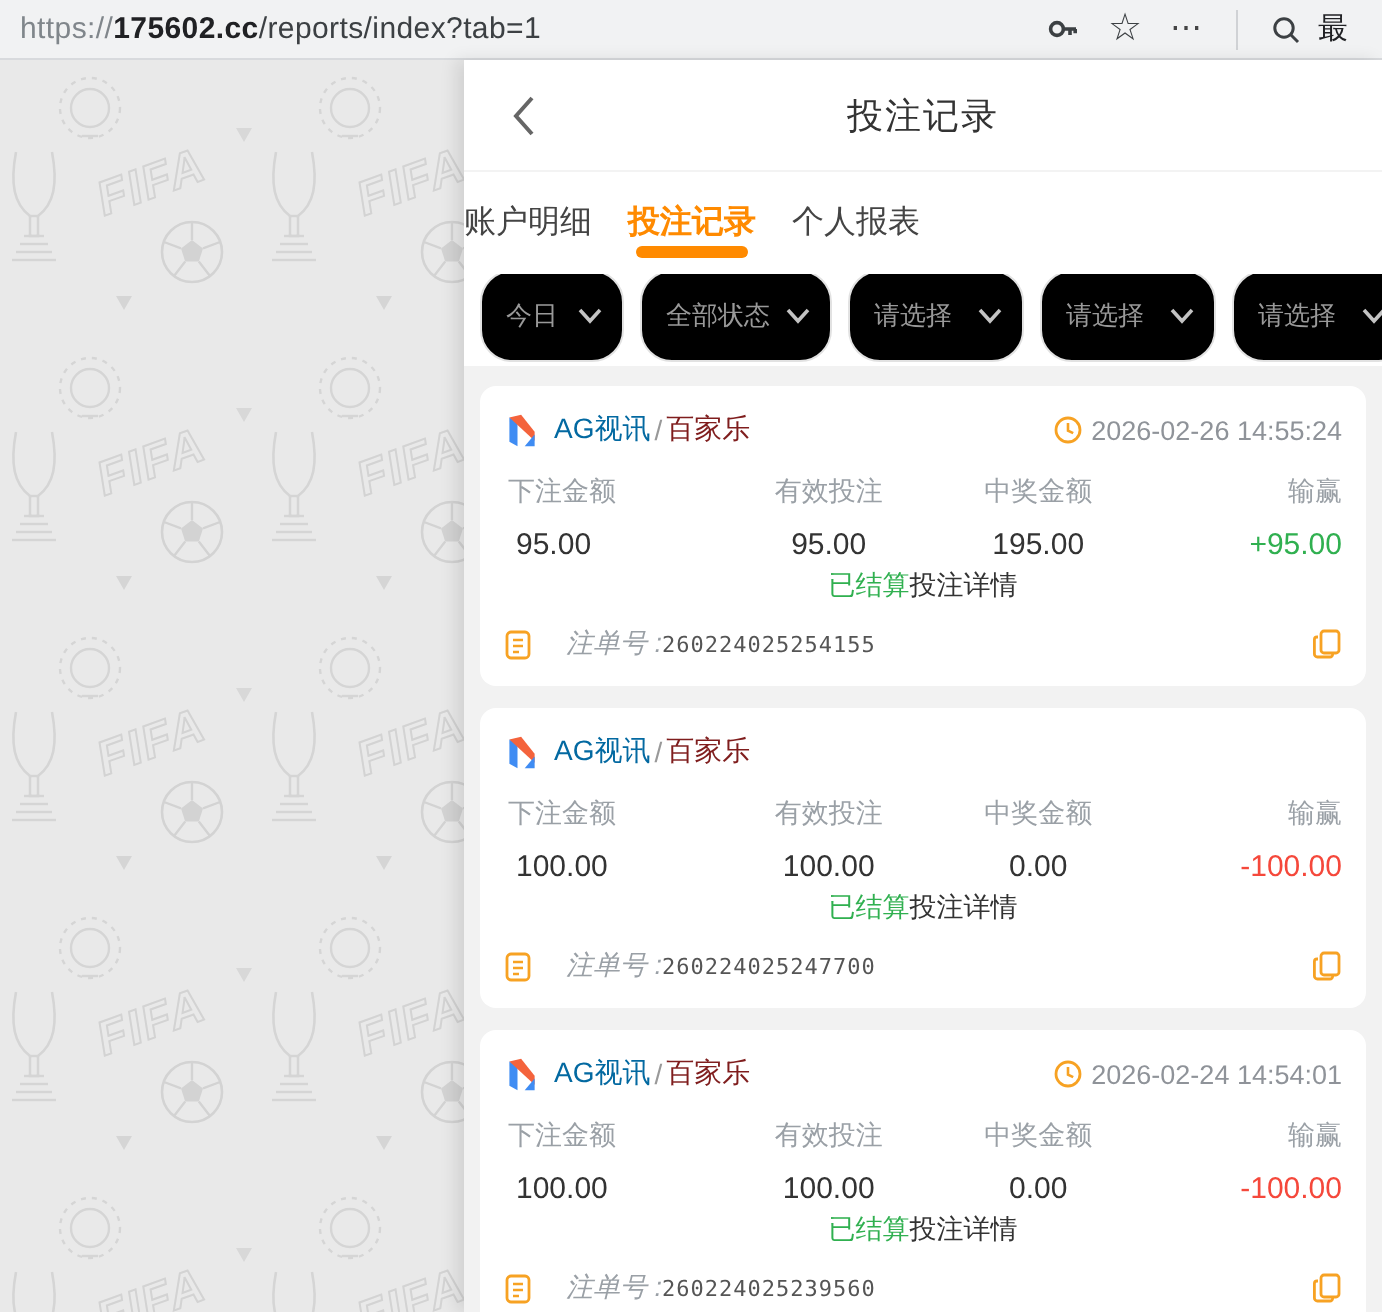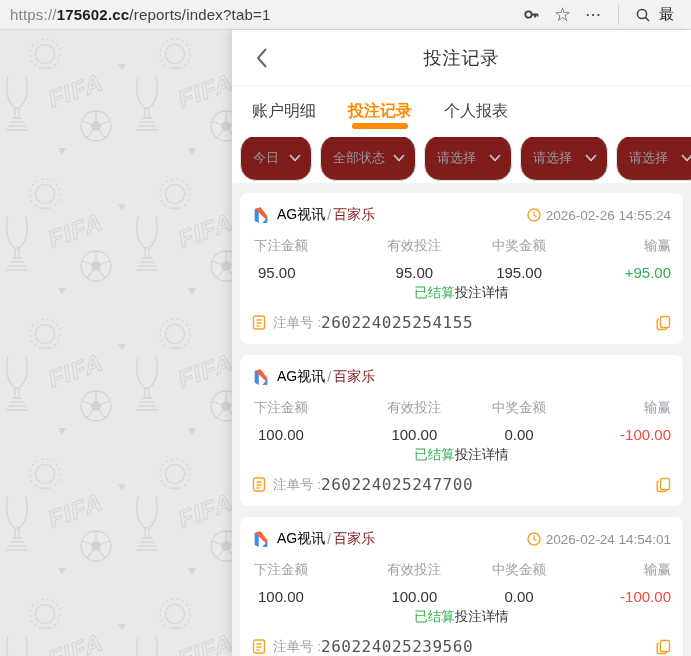--- a/index.html
+++ b/index.html
@@ -28,66 +28,66 @@
     box-shadow:-4px 0 8px rgba(0,0,0,.10); position:relative; z-index:2; }
 
   
   .app-header { height:55px; background:#fff; position:relative;
     display:flex; align-items:center; justify-content:center; flex:none; }
   .back-btn { position:absolute; left:16px; top:14px; width:28px; height:28px;
     display:flex; align-items:center; justify-content:center; cursor:pointer; }
   .page-title { font-size:18px; color:#333; font-weight:400; letter-spacing:1px; }
 
   
-  .tabs { height:52px; background:#fff; display:flex; align-items:center; gap:32px;
-    padding-left:20px; flex:none; border-top:1px solid #f3f3f3; }
+  .tabs { height:52px; background:#fff; display:flex; align-items:center; gap:18px;
+    flex:none; border-top:1px solid #f3f3f3; }
   .tab { font-size:16px; color:#444; position:relative; height:100%; display:flex;
     align-items:center; cursor:pointer; }
   .tab.active { color:#ff8a00; font-weight:700; }
   .tab.active::after { content:""; position:absolute; left:50%; transform:translateX(-50%);
     bottom:8px; width:56px; height:6px; border-radius:3px; background:#ff8a00; }
 
   
   .filters { height:46px; background:#fff; display:flex; align-items:center; gap:8px;
     padding:0 0 4px 8px; flex:none; overflow:hidden; white-space:nowrap; }
-  .pill { height:46px; border:1px solid #e2e2e2; border-radius:16px; background:#7f1d1d;
+  .pill { height:46px; border:1px solid #e2e2e2; border-radius:16px; background:#000000;
     color:#999; font-size:13px; display:flex; align-items:center; justify-content:space-between;
     padding:0 10px 0 12px; flex:none; cursor:pointer; }
   .pill svg { margin-left:6px; flex:none; }
   .w1{width:72px}.w2{width:96px}.w3{width:88px}.w4{width:88px}.w5{width:88px}
 
   
   .list { flex:1; background:#f2f2f2; padding-top:10px; overflow:hidden; }
   .record-card { background:#fff; border-radius:8px; margin:0 8px 11px 8px;
     padding:13px 12px 12px 12px; }
   .card-title-row { display:flex; align-items:center; font-size:14px; }
   .provider-logo { width:18px; height:18px; margin-right:7px; flex:none; }
-  .provider { color:#000000; }
+  .provider { color:#0369a1; }
   .sep { color:#999; margin:0 2px; }
   .game { color:#7f1d1d; }
   .time-group { margin-left:auto; display:flex; align-items:center; gap:5px;
     color:#8f9399; font-size:13.5px; }
   .grid4 { display:grid; grid-template-columns:1.05fr 1fr 1fr .95fr; }
   .grid4 > :nth-child(1){ text-align:left; padding-left:2px; }
   .grid4 > :nth-child(2){ text-align:center; }
   .grid4 > :nth-child(3){ text-align:center; }
   .grid4 > :nth-child(4){ text-align:right; }
   .col-labels { margin-top:13px; font-size:13.5px; color:#9aa0a6; }
   .col-values { margin-top:9px; font-size:15px; color:#333; }
   .col-values > :nth-child(1){ padding-left:6px; }
   .profit.pos { color:#30b050; }
   .profit.neg { color:#f5483b; }
   .status-row { display:flex; justify-content:center; margin-top:3px; font-size:13.5px; }
   .status { color:#30b050; }
   .detail-link { color:#333; cursor:pointer; }
   .order-row { display:flex; align-items:center; margin-top:11px; font-size:13.5px; color:#9aa0a6; }
   .order-row svg { flex:none; }
-  .order-label { margin-left:7px; }
+  .order-label { margin-left:17px;font-style:italic; }
   .order-no { color:#555; font-family:"DejaVu Sans Mono","Liberation Mono",monospace;
-    font-size:16px; letter-spacing:.5px; }
+    font-size:11px; letter-spacing:.5px; }
   .copy-btn { margin-left:auto; cursor:pointer; display:flex; }
 </style>
 </head>
 <body>
 
 <div class="browser-bar">
   <div class="url"><span class="scheme">https://</span><span class="host">175602.cc</span><span class="path">/reports/index?tab=1</span></div>
   <div class="bar-icons">
     <span>
       <svg width="17" height="17" viewBox="0 0 17 17">

